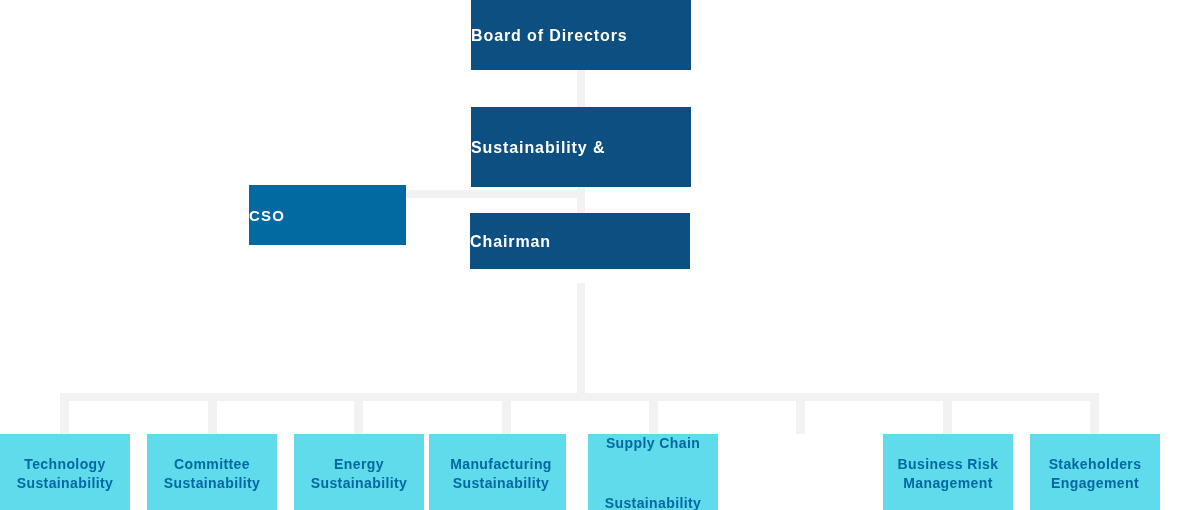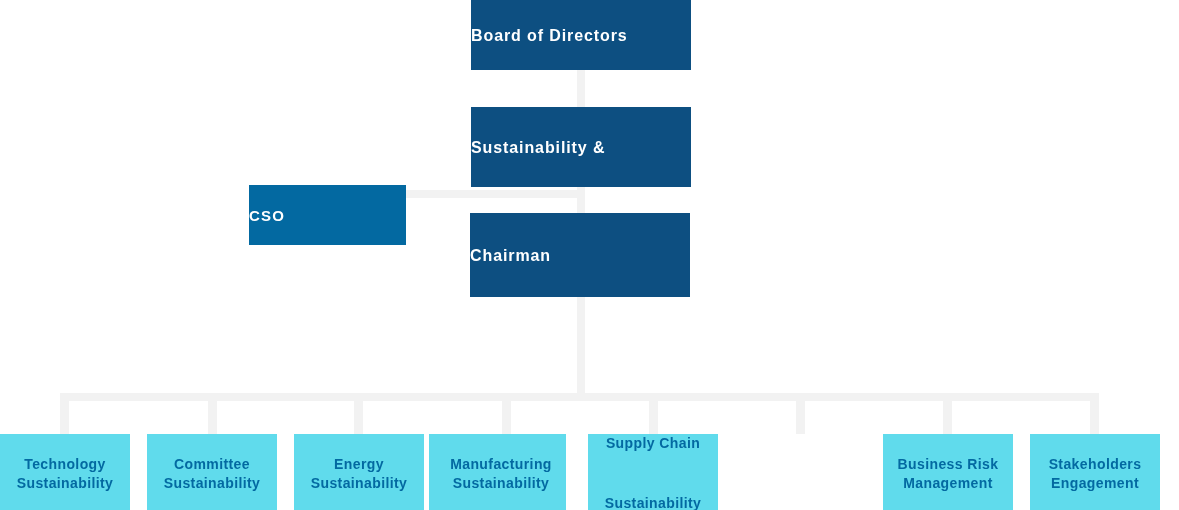--- a/index.html
+++ b/index.html
@@ -36,21 +36,21 @@
   }
   .node.dark {
     background: #0d4f81;
     color: #ffffff;
     font-size: 16px;
     letter-spacing: 0.9px;
     line-height: 23px;
   }
   .board    { left: 471px; top: 0;     width: 220px; height: 70px; }
   .committee{ left: 471px; top: 107px; width: 220px; height: 80px; }
-  .chairman { left: 470px; top: 213px; width: 220px; height: 84px; }
+  .chairman { left: 470px; top: 213px; width: 220px; height: 56px; }
   .cso {
     left: 249px; top: 161px; width: 157px; height: 60px;
     background: #0369a1;
     color: #ffffff;
     font-size: 15px;
     letter-spacing: 1.2px;
     margin-top: 24px;
   }
   .dept {
     position: absolute;

